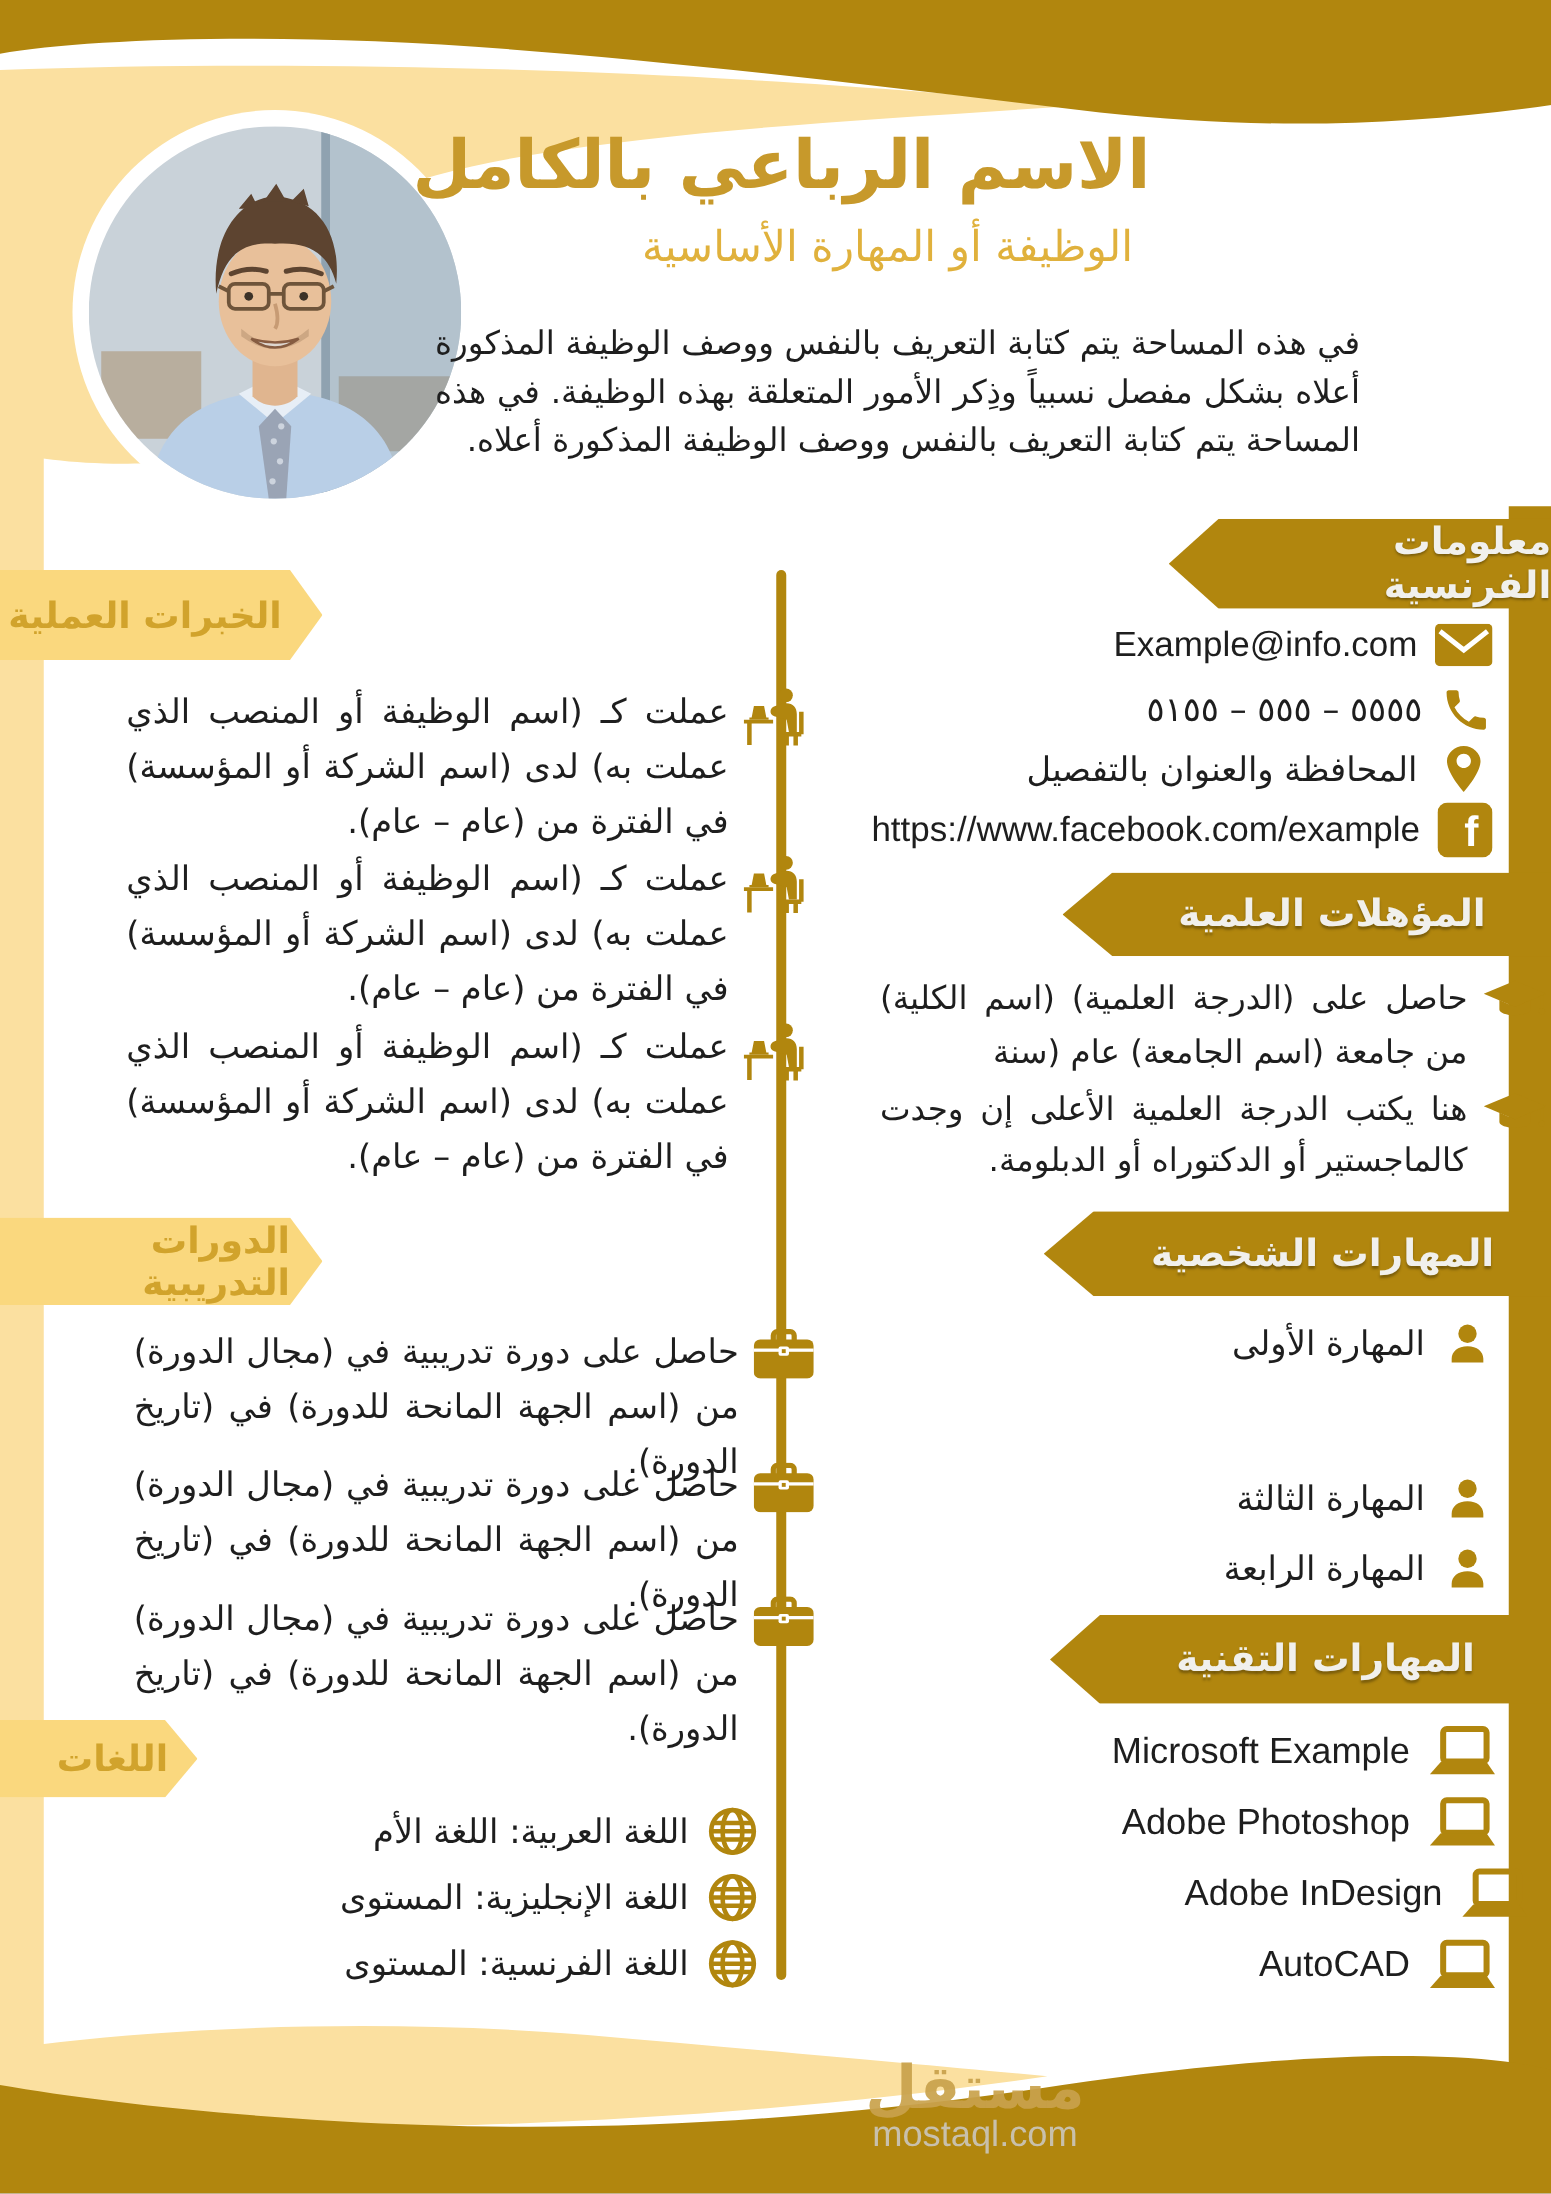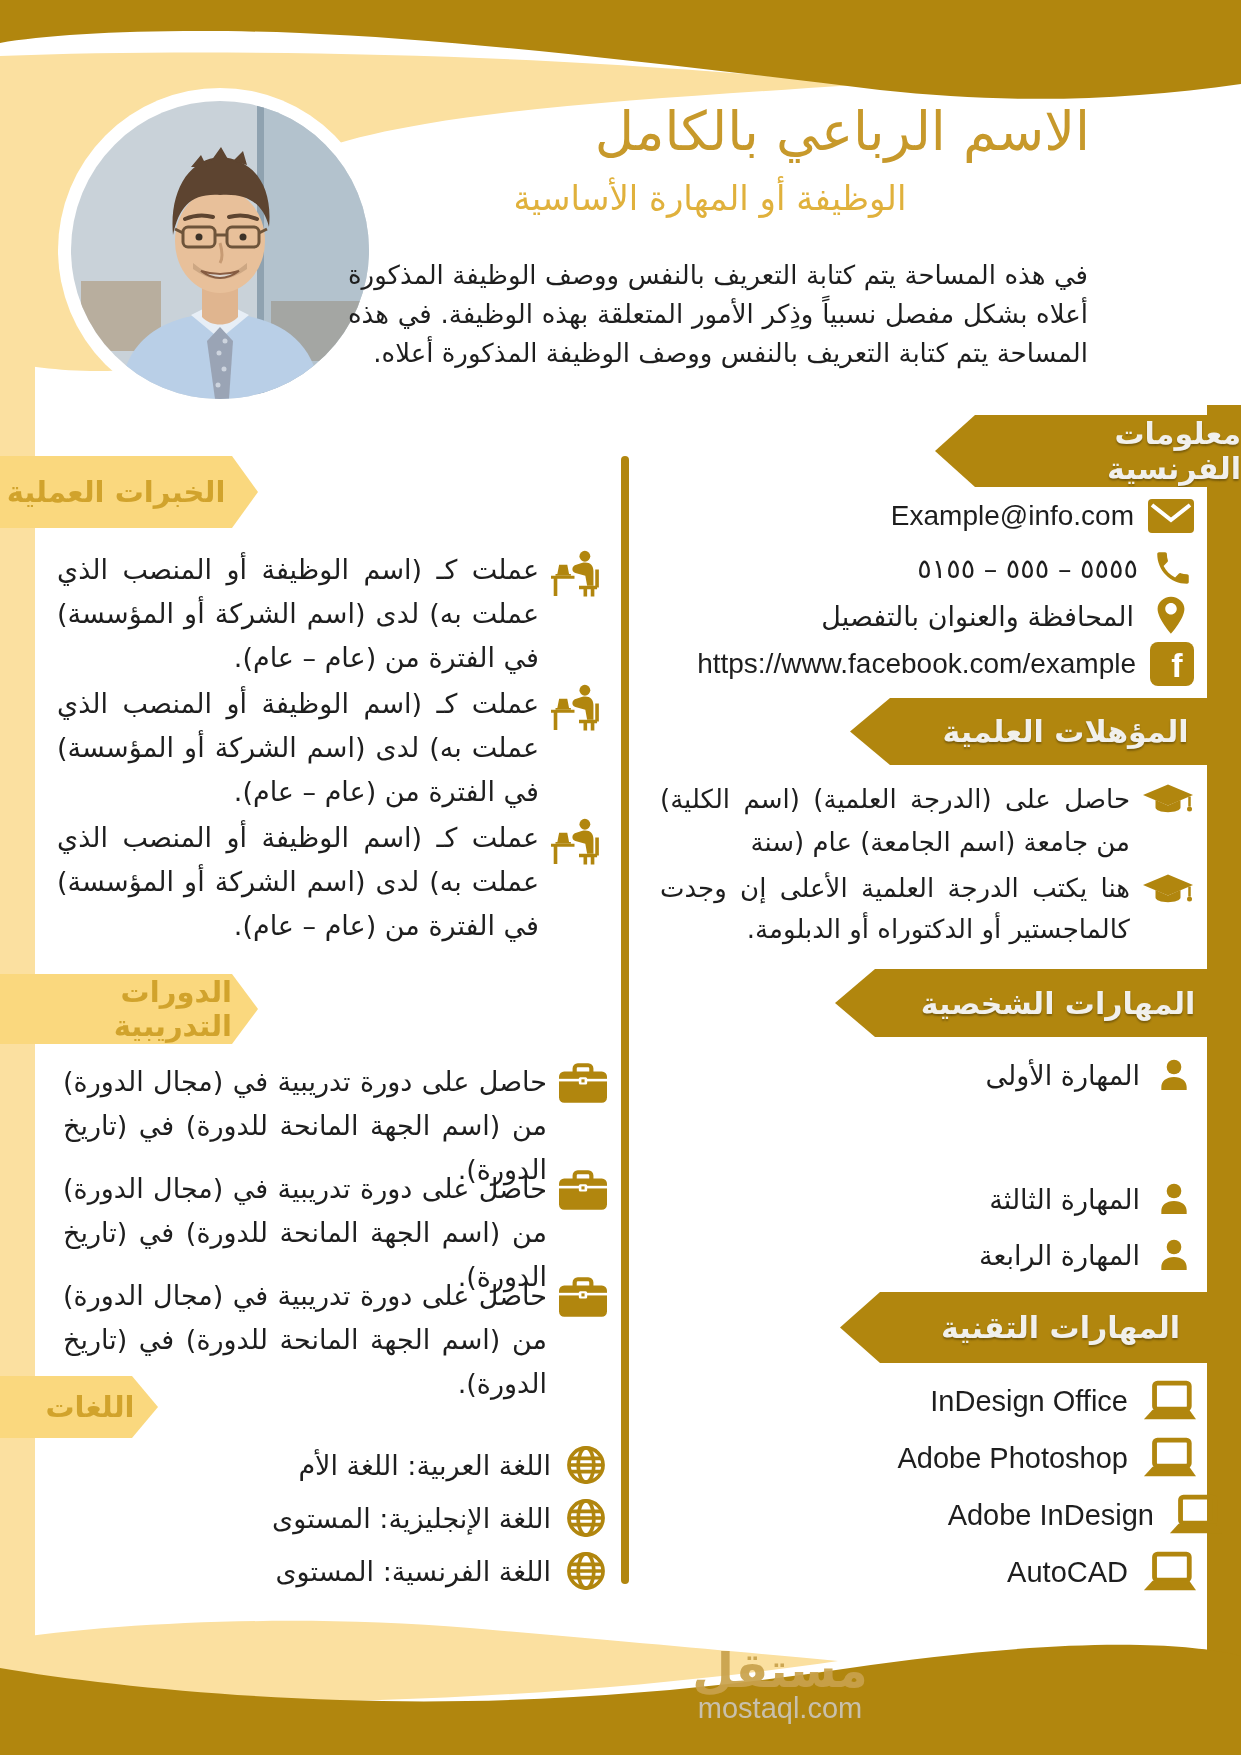--- a/index.html
+++ b/index.html
@@ -23,37 +23,37 @@
   
   .wave-top{left:0;top:0;width:1241px;height:420px;pointer-events:none;}
   .wave-bottom{left:0;top:1600px;width:1241px;height:155px;pointer-events:none;}
   .stripe-left{left:0;top:352px;width:35px;height:1295px;background:var(--pale);}
   .stripe-right{left:1207px;top:405px;width:34px;height:1262px;background:var(--gold);}
   .divider{left:621px;top:456px;width:8px;height:1128px;background:var(--gold);border-radius:4px;}
   
   .photo-ring{left:58px;top:88px;width:324px;height:324px;border-radius:50%;background:#fff;}
   .photo{position:absolute;left:13px;top:13px;width:298px;height:298px;border-radius:50%;overflow:hidden;}
   
-  .name{left:330px;top:100px;width:760px;text-align:right;direction:rtl;
-    font-size:54px;font-weight:normal;color:var(--title-gold);font-family:"DejaVu Sans",sans-serif;}
+  .name{left:330px;top:100px;width:760px;text-align:left;direction:rtl;
+    font-size:54px;font-weight:bold;color:var(--title-gold);font-family:"DejaVu Sans",sans-serif;}
   .jobtitle{left:330px;top:178px;width:760px;text-align:center;direction:rtl;
     font-size:34px;font-weight:normal;color:var(--subtitle-gold);font-family:"DejaVu Sans",sans-serif;}
   .summary{left:348px;top:230px;width:740px;direction:rtl;text-align:justify;text-align-last:right;
     font-size:26px;line-height:39px;color:var(--ink);font-family:"DejaVu Sans",sans-serif;}
   
   .banner-r{background:var(--gold);color:var(--banner-white);display:flex;align-items:center;justify-content:center;
     font-weight:bold;font-size:30px;direction:rtl;font-family:"DejaVu Sans",sans-serif;
     clip-path:polygon(0 50%,40px 0,100% 0,100% 100%,40px 100%);padding-left:40px;box-sizing:border-box;
     text-shadow:0 2px 2px rgba(0,0,0,0.30);}
   .banner-l{background:var(--banner-pale);color:var(--banner-text-gold);display:flex;align-items:center;justify-content:center;
     font-weight:bold;font-size:29px;direction:rtl;font-family:"DejaVu Sans",sans-serif;
     clip-path:polygon(0 0,calc(100% - 26px) 0,100% 50%,calc(100% - 26px) 100%,0 100%);padding-right:26px;box-sizing:border-box;}
   
   .row{display:flex;direction:rtl;align-items:center;gap:14px;}
-  .item{display:flex;direction:rtl;align-items:flex-start;gap:12px;}
+  .item{display:flex;direction:rtl;align-items:flex-start;gap:12px;margin-left:44px;}
   .icon{flex:0 0 auto;}
   .txt{direction:rtl;text-align:justify;text-align-last:right;margin:0;
     font-size:27px;line-height:44px;color:var(--ink);font-family:"DejaVu Sans",sans-serif;}
   .txt-s{direction:rtl;text-align:right;margin:0;font-size:27px;color:var(--ink);font-family:"DejaVu Sans",sans-serif;}
   .txt-lat{direction:ltr;text-align:right;margin:0;font-size:28px;color:var(--ink);font-family:"Liberation Sans",sans-serif;}
   .link{color:var(--ink);text-decoration:none;}
   
   .wm-brand{left:640px;top:1642px;width:280px;text-align:center;direction:rtl;
     font-size:48px;font-weight:bold;color:#C9A24C;opacity:.92;font-family:"DejaVu Sans",sans-serif;}
   .wm-domain{left:640px;top:1692px;width:280px;text-align:center;
@@ -221,21 +221,21 @@
     <span>المهارات التقنية</span>
   </div>
 
   <div class="abs row" style="left:700px;top:1378px;width:496px;height:46px;">
     <span class="icon">
       <svg width="54" height="42" viewBox="0 0 56 42">
           <rect x="13" y="2.5" width="36" height="27" rx="3" fill="none" stroke="var(--gold)" stroke-width="5"></rect>
           <path d="M2 40 L56 40 L49 30 L11 30 Z" fill="var(--gold)"></path>
         </svg>
     </span>
-    <p class="txt-lat" style="font-size:29px">InDesign Office</p>
+    <p class="txt-lat" style="font-size:29px">Microsoft Example</p>
   </div>
   <div class="abs row" style="left:700px;top:1435px;width:496px;height:46px;">
     <span class="icon">
       <svg width="54" height="42" viewBox="0 0 56 42">
           <rect x="13" y="2.5" width="36" height="27" rx="3" fill="none" stroke="var(--gold)" stroke-width="5"></rect>
           <path d="M2 40 L56 40 L49 30 L11 30 Z" fill="var(--gold)"></path>
         </svg>
     </span>
     <p class="txt-lat" style="font-size:29px">Adobe Photoshop</p>
   </div>

